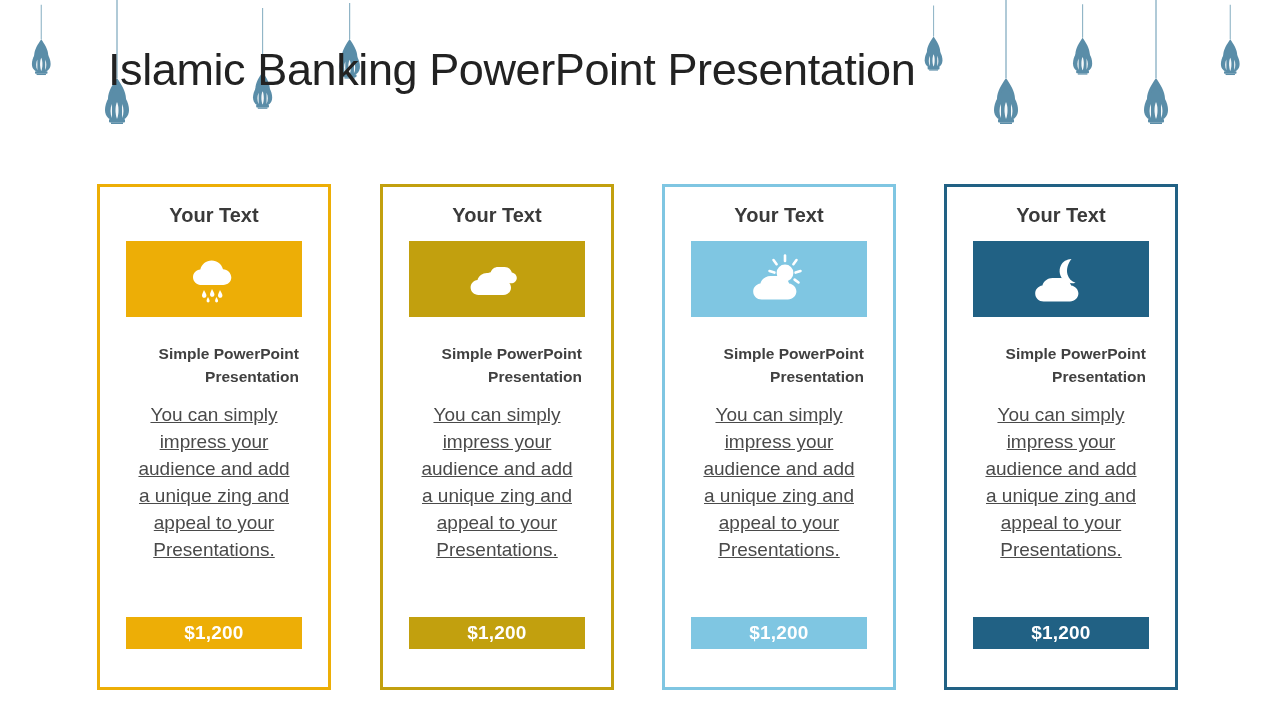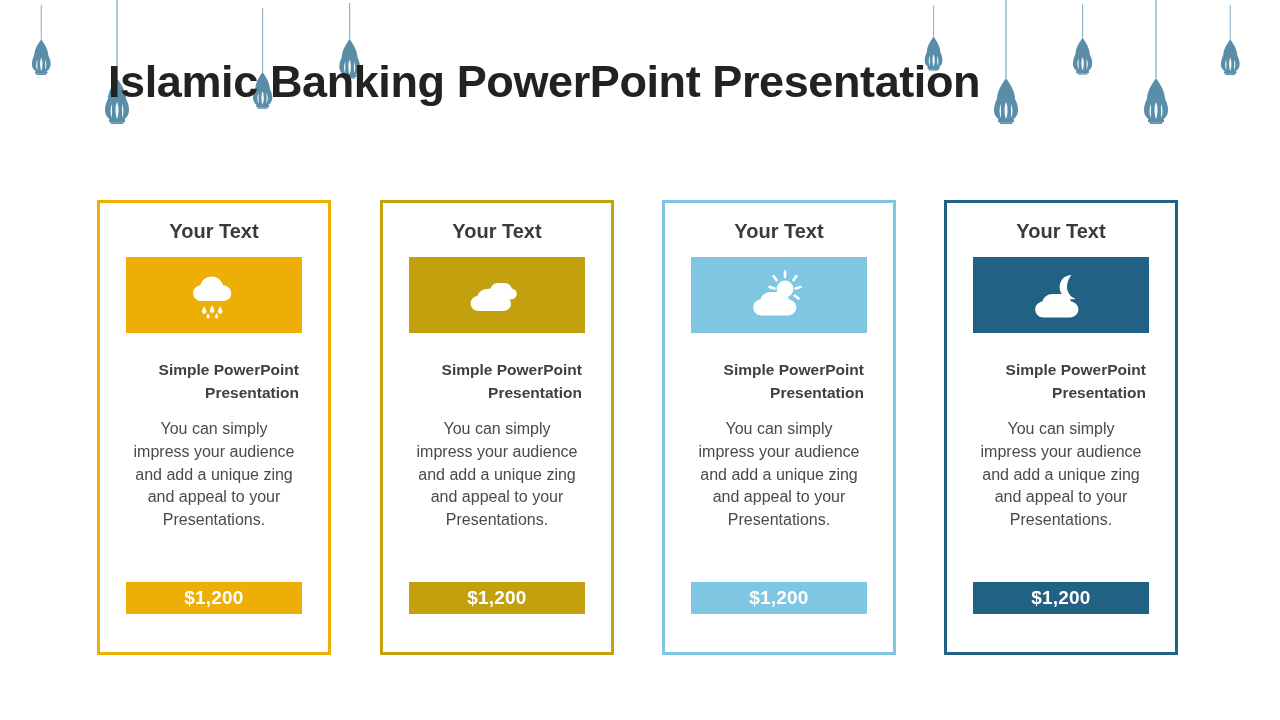--- a/index.html
+++ b/index.html
@@ -27,50 +27,49 @@
   }
   .lantern {
     position: absolute;
     top: 0;
   }
 
   
   #page-title {
     position: absolute;
     left: 108px;
-    top: 56px;
+    top: 44px;
     font-size: 45px;
-    font-weight: bold;
+    font-weight: normal;
     color: #222222;
     letter-spacing: -0.4px;
     white-space: nowrap;
     z-index: 3;
   }
 
   
   #cards {
     position: absolute;
     top: 184px;
     left: 0;
     width: 1280px;
     height: 460px;
     z-index: 2;
   }
   .card {
     position: absolute;
     top: 0;
     width: 234px;
-    height: 455px;
+    height: 506px;
     box-sizing: border-box;
     border: 3px solid #000;
     background: #ffffff;
     display: flex;
     flex-direction: column;
     align-items: center;
-    margin-top: 16px;
   }
   .card-title {
     margin-top: 16px;
     font-size: 20px;
     font-weight: bold;
     color: #3a3a3a;
     line-height: 1.2;
     text-align: center;
   }
   .icon-panel {
@@ -86,25 +85,26 @@
     margin-top: 26px;
     font-size: 15.5px;
     font-weight: bold;
     color: #404040;
     line-height: 1.46;
     text-align: right;
     width: 170px;
   }
   .card-body {
     margin-top: 14px;
-    font-size: 16px;
+    font-size: 19px;
     color: #4a4a4a;
     line-height: 1.42;
     text-align: center;
     width: 162px;
+    text-decoration: underline;
   }
   .price-button {
     position: absolute;
     left: 50%;
     transform: translateX(-50%);
     bottom: 38px;
     width: 176px;
     height: 32px;
     display: flex;
     align-items: center;

